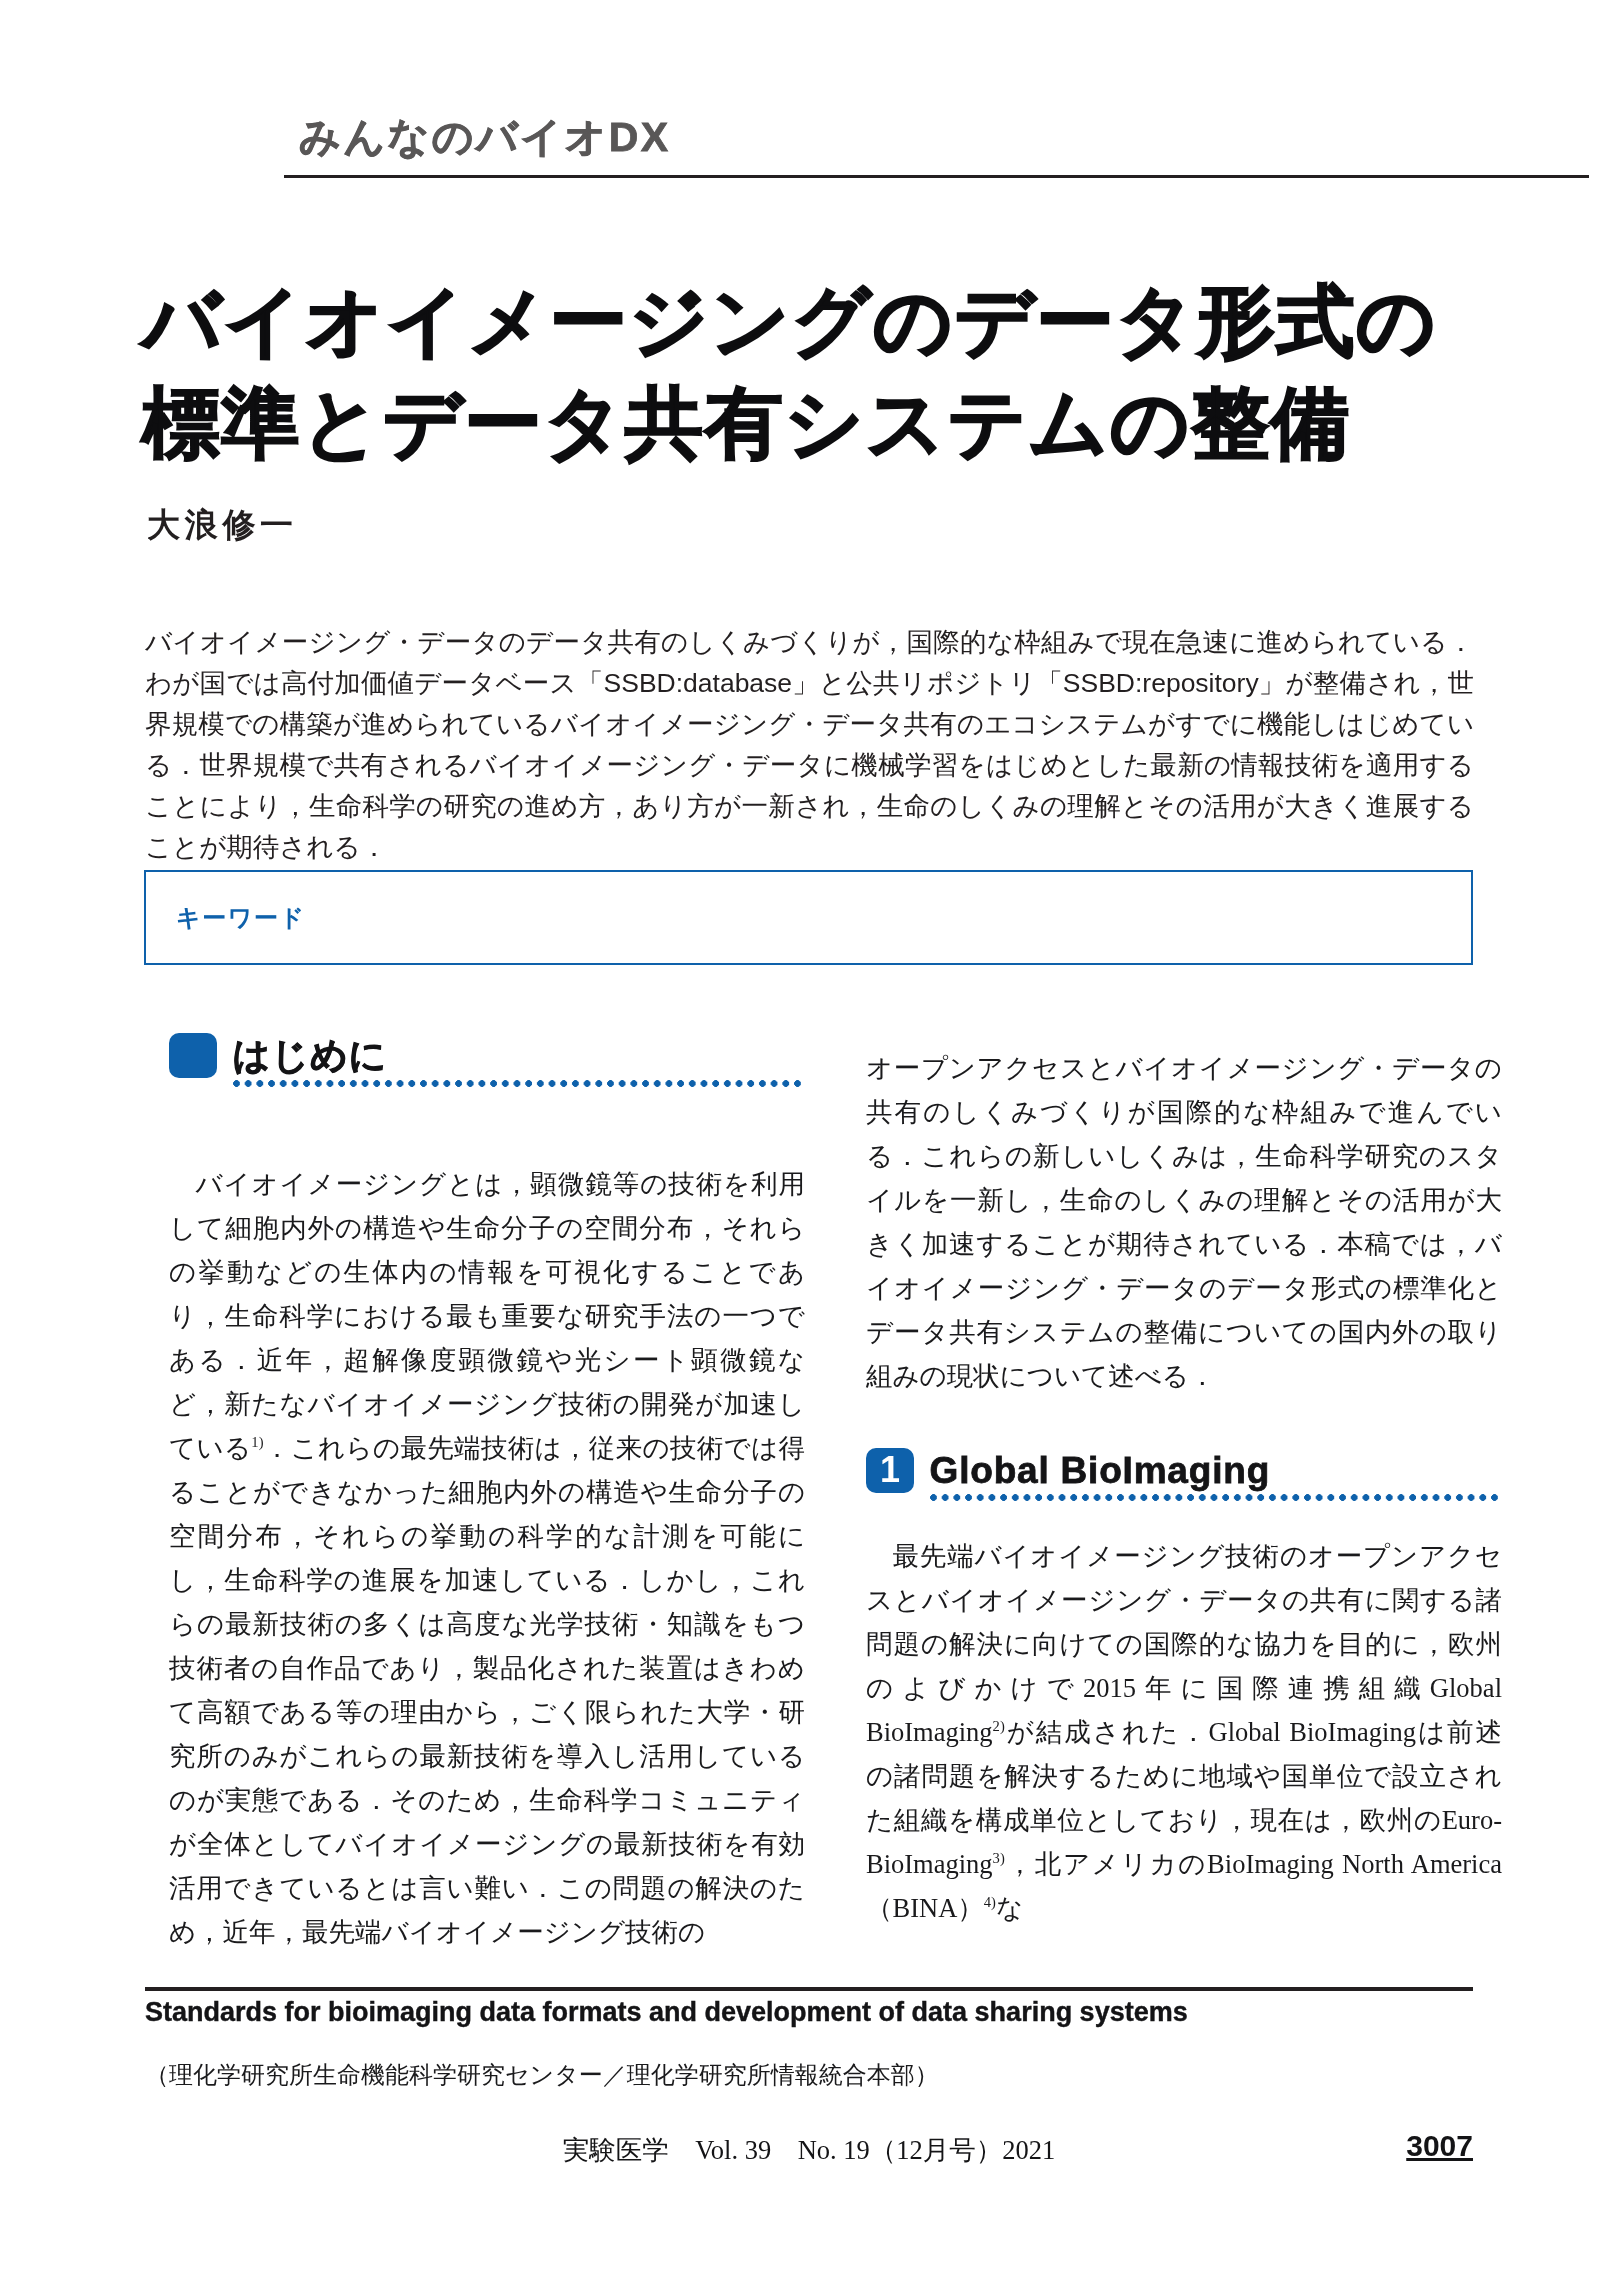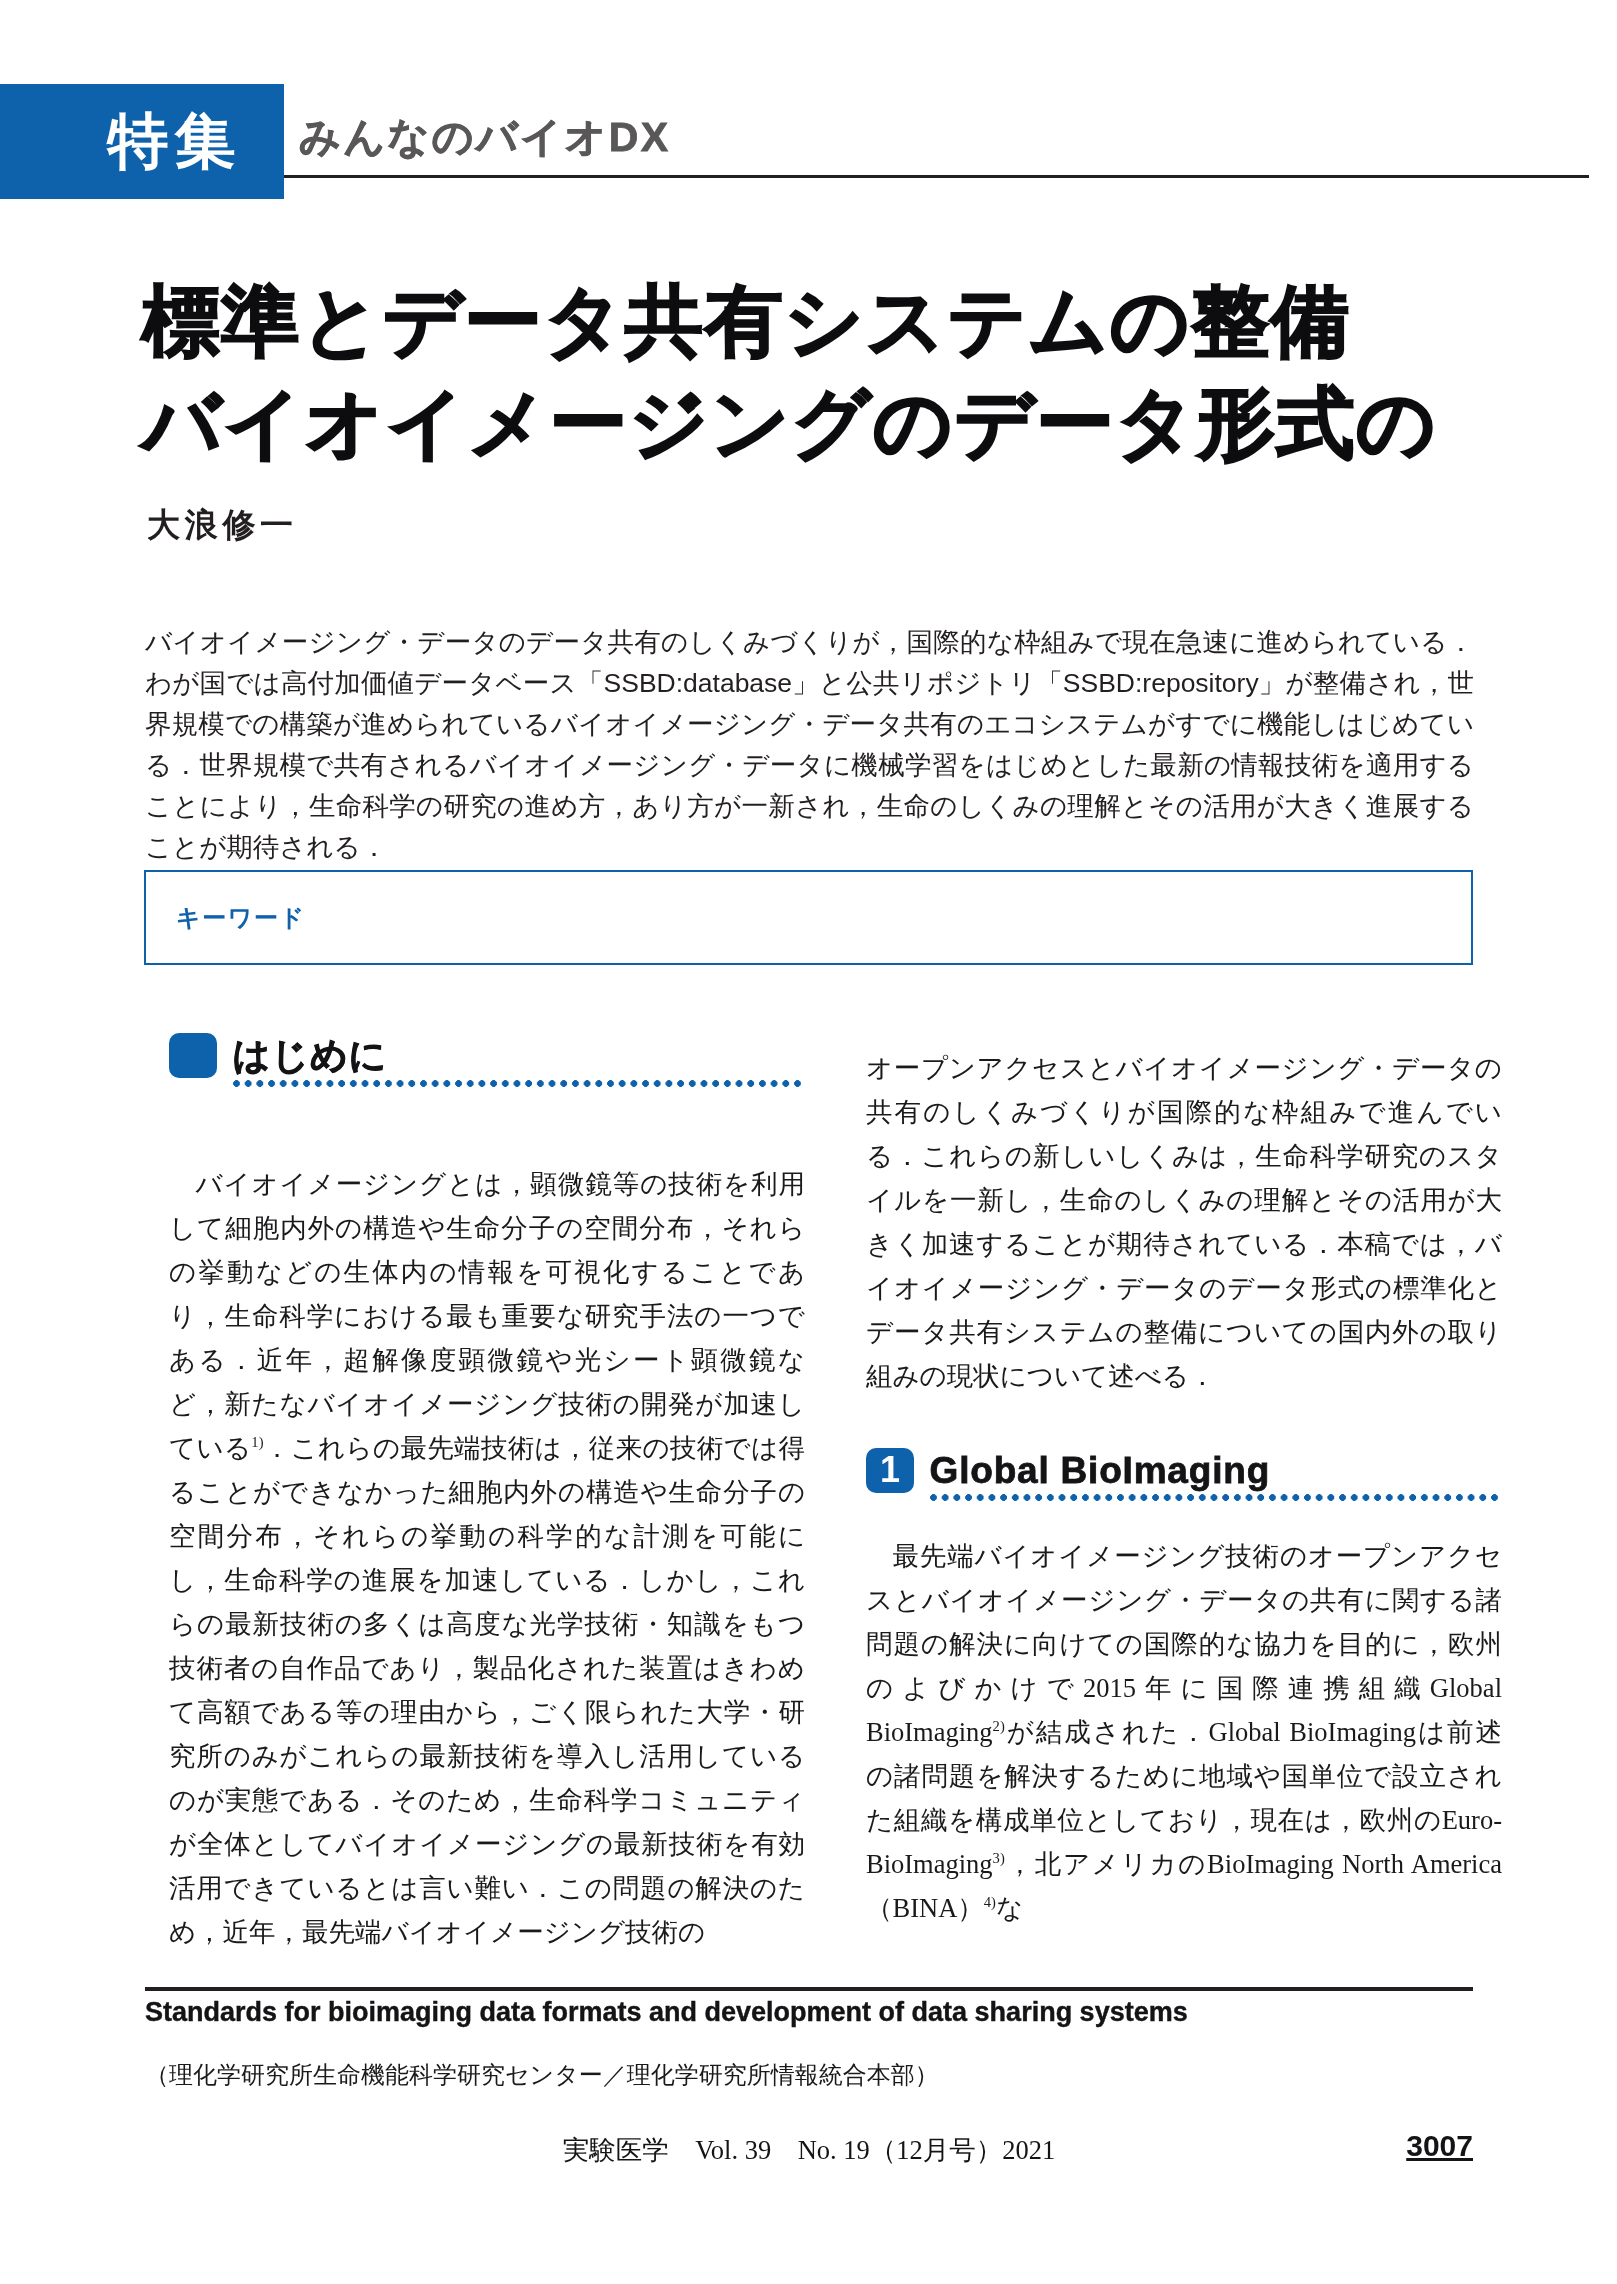--- a/index.html
+++ b/index.html
@@ -94,29 +94,26 @@
   }
   .page-number{
     position:absolute;right:145px;top:2129px;font-size:30px;font-weight:600;color:#141416;text-decoration:underline;
   }
 </style>
 </head>
 <body>
 
 <div class="page">
 
-  <div class="badge">
-    <span class="badge-label">特集</span>
-  </div>
   <div class="series-title">みんなのバイオDX</div>
   <div class="header-rule"></div>
 
   <div class="main-title">
+    <div>バイオイメージングのデータ形式の</div>
     <div>標準とデータ共有システムの整備</div>
-    <div>バイオイメージングのデータ形式の</div>
   </div>
   <div class="author">大浪修一</div>
 
   <div class="abstract">バイオイメージング・データのデータ共有のしくみづくりが，国際的な枠組みで現在急速に進められている．わが国では高付加価値データベース「SSBD:database」と公共リポジトリ「SSBD:repository」が整備され，世界規模での構築が進められているバイオイメージング・データ共有のエコシステムがすでに機能しはじめている．世界規模で共有されるバイオイメージング・データに機械学習をはじめとした最新の情報技術を適用することにより，生命科学の研究の進め方，あり方が一新され，生命のしくみの理解とその活用が大きく進展することが期待される．</div>
 
   <div class="kw-box">
     <div class="kw-label">キーワード</div>
   </div>
 
   <div class="col col-left">

